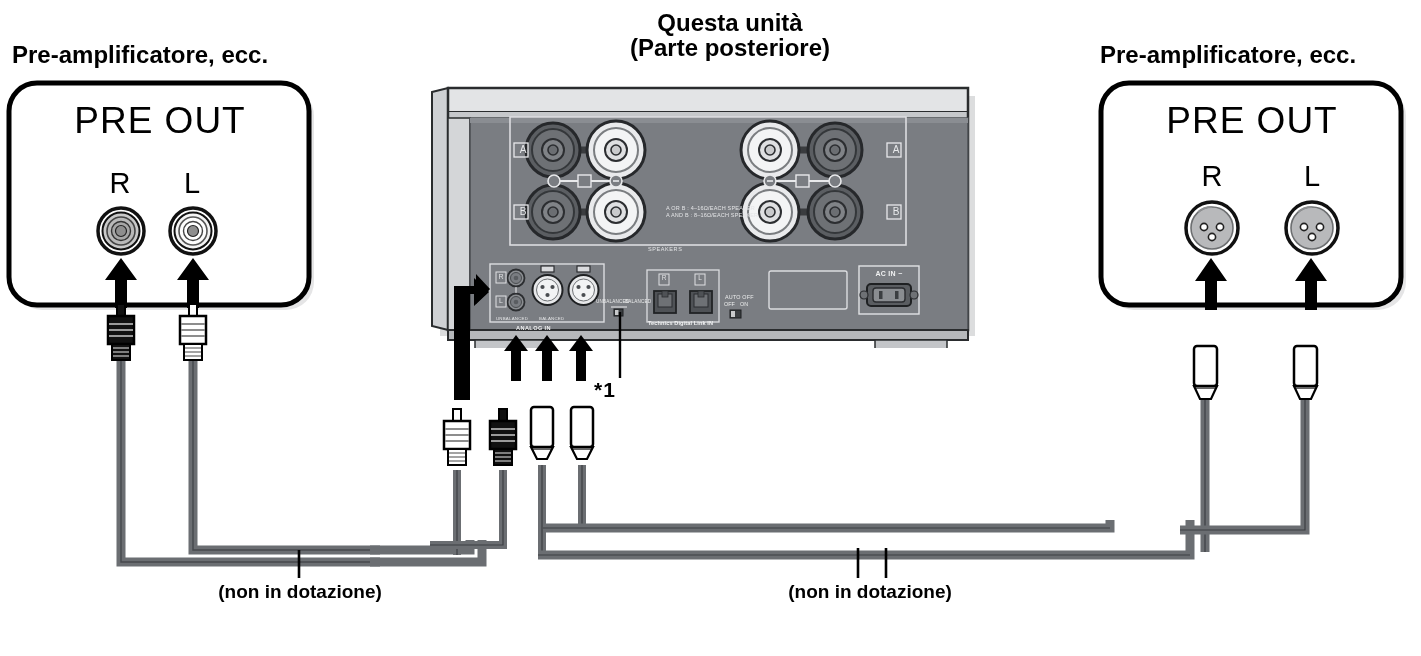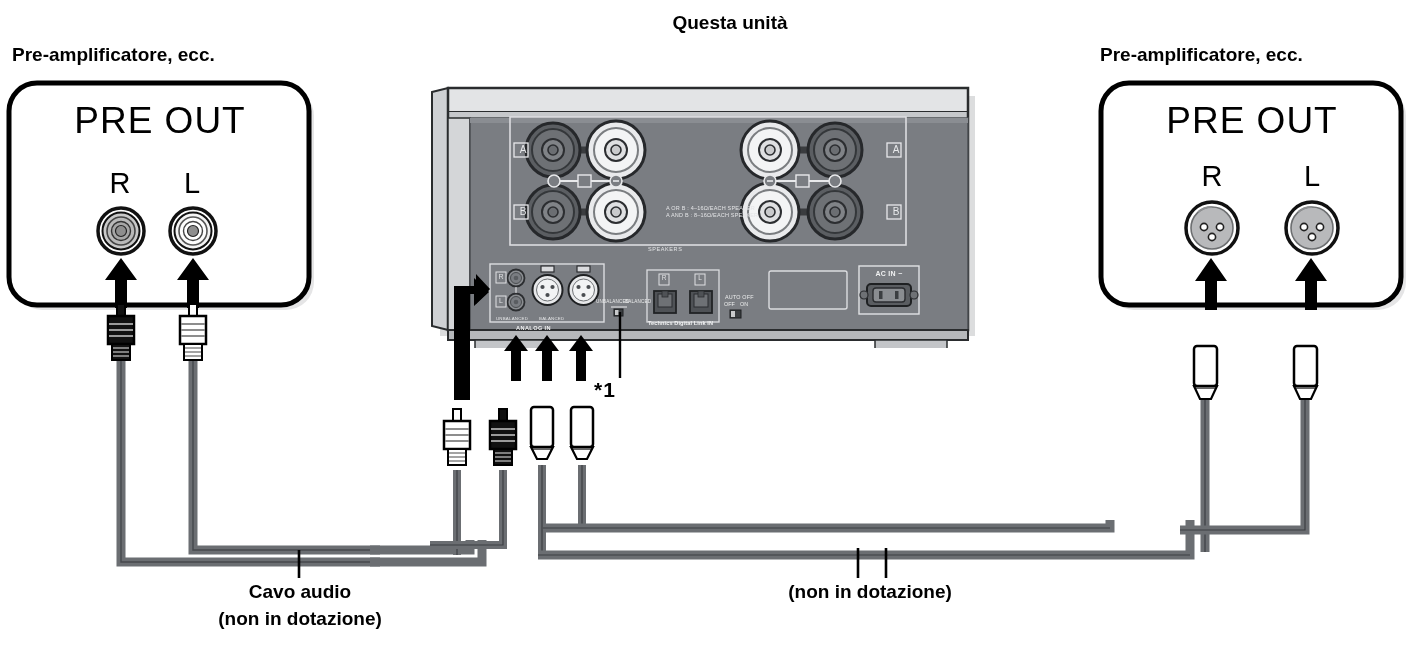--- a/index.html
+++ b/index.html
@@ -1,33 +1,34 @@
 <!DOCTYPE html>
 <html><head>
 <meta charset="utf-8">
 <style>
   html,body{margin:0;padding:0;background:#ffffff;}
   body{width:1421px;height:656px;position:relative;overflow:hidden;
        font-family:"Liberation Sans","DejaVu Sans",sans-serif;color:#000;}
   .abs{position:absolute;}
-  .hdr{font-weight:bold;font-size:19px;line-height:25px;text-align:center;white-space:nowrap;}
+  .hdr{font-weight:bold;font-size:24px;line-height:25px;text-align:center;white-space:nowrap;}
   .cap{font-weight:bold;font-size:19px;line-height:27px;text-align:center;white-space:nowrap;}
   .footnote{font-weight:bold;font-size:21px;letter-spacing:1px;}
   svg{display:block;}
   .nosel{user-select:none;}
 </style>
 </head>
 <body>
 
 <div class="abs hdr nosel" style="left:12px;top:42px;width:320px;text-align:left;">
   <span>Pre-amplificatore, ecc.</span>
 </div>
 
 <div class="abs hdr nosel" style="left:580px;top:10px;width:300px;">
   <div>Questa unità</div>
+  <div>(Parte posteriore)</div>
 </div>
 
 <div class="abs hdr nosel" style="left:1100px;top:42px;width:320px;text-align:left;">
   <span>Pre-amplificatore, ecc.</span>
 </div>
 
 <div class="abs" style="left:6px;top:80px;">
 <svg width="320" height="240" viewBox="0 0 320 240">
   <rect x="8" y="8" width="300" height="222" rx="28" ry="28" fill="#cfd0d2" opacity="0.55"></rect>
   <rect x="3" y="3" width="300" height="222" rx="28" ry="28" fill="#ffffff" stroke="#000" stroke-width="5"></rect>
@@ -556,21 +557,20 @@
   </g>
 </svg>
 </div>
 
 <div class="abs" style="left:296px;top:550px;">
 <svg width="6" height="28" viewBox="0 0 6 28">
       <line x1="3" y1="0" x2="3" y2="28" stroke="#000" stroke-width="2.6"></line>
     </svg>
 </div>
 <div class="abs cap nosel" style="left:130px;top:578px;width:340px;">
-  <div>Cavo audio</div>
   <div>(non in dotazione)</div>
 </div>
 
 <div class="abs" style="left:855px;top:548px;">
 <svg width="6" height="30" viewBox="0 0 6 30">
       <line x1="3" y1="0" x2="3" y2="30" stroke="#000" stroke-width="2.6"></line>
     </svg>
 </div>
 <div class="abs" style="left:883px;top:548px;">
 <svg width="6" height="30" viewBox="0 0 6 30">

